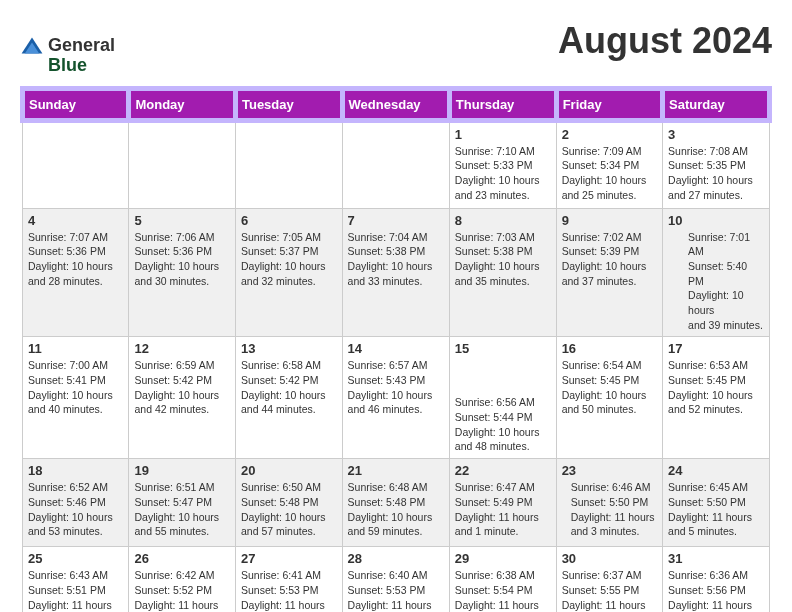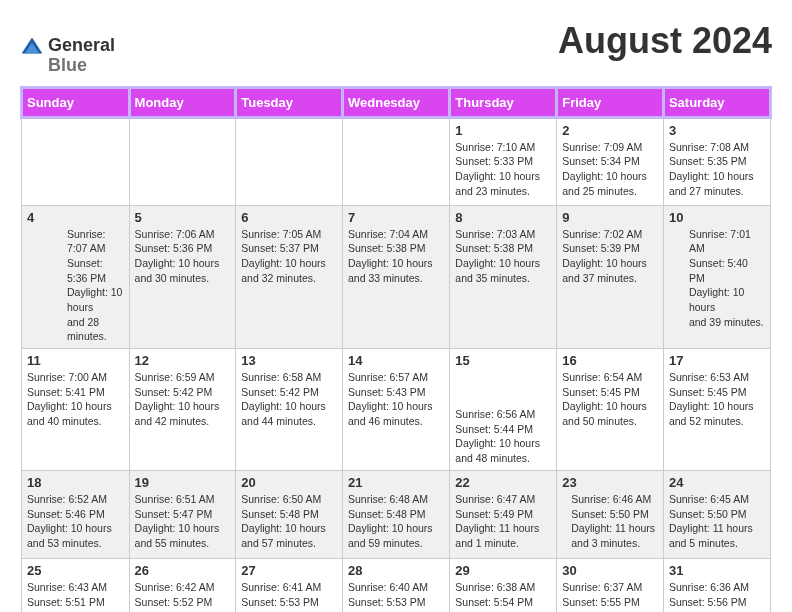--- a/index.html
+++ b/index.html
@@ -28,21 +28,21 @@
     }
     .logo-general {
       font-size: 18px;
       font-weight: bold;
       color: #333;
       margin-top: 16px;
     }
     .logo-blue {
       font-size: 18px;
       font-weight: bold;
-      color: #737373;
+      color: #14532d;
     }
     .logo-icon {
       width: 24px;
       height: 24px;
     }
     .title-area {
       text-align: right;
     }
     .month-year {
       font-size: 36px;
@@ -52,27 +52,27 @@
     .location {
       font-size: 15px;
       color: #555;
     }
     table {
       width: 100%;
       border-collapse: collapse;
       font-size: 11px;
     }
     thead tr th {
-      background: #d946ef;
+      background: #a21caf;
       color: #fff;
       padding: 6px 4px;
       text-align: left;
       font-size: 13px;
       font-weight: bold;
-      border: 3px solid #c4b5fd;
+      border: 5px solid #c4b5fd;
     }
     tbody tr td {
       border: 1px solid #ccc;
       vertical-align: top;
       padding: 4px 5px;
       width: 108px;
       min-height: 80px;
       height: 88px;
     }
     tbody tr:nth-child(odd) td {
@@ -152,21 +152,21 @@
           <span class="day-num">3</span>
           <div class="day-info" style="white-space: pre-line;">Sunrise: 7:08 AM
 Sunset: 5:35 PM
 Daylight: 10 hours
 and 27 minutes.</div>
         </td>
       </tr>
       <tr>
         <td>
           <span class="day-num">4</span>
-          <div class="day-info" style="white-space: pre-line; margin-left: 40px;">Sunrise: 7:07 AM
+          <div class="day-info" style="white-space: pre-line;">Sunrise: 7:07 AM
 Sunset: 5:36 PM
 Daylight: 10 hours
 and 28 minutes.</div>
         </td>
         <td>
           <span class="day-num">5</span>
           <div class="day-info" style="white-space: pre-line;">Sunrise: 7:06 AM
 Sunset: 5:36 PM
 Daylight: 10 hours
 and 30 minutes.</div>

